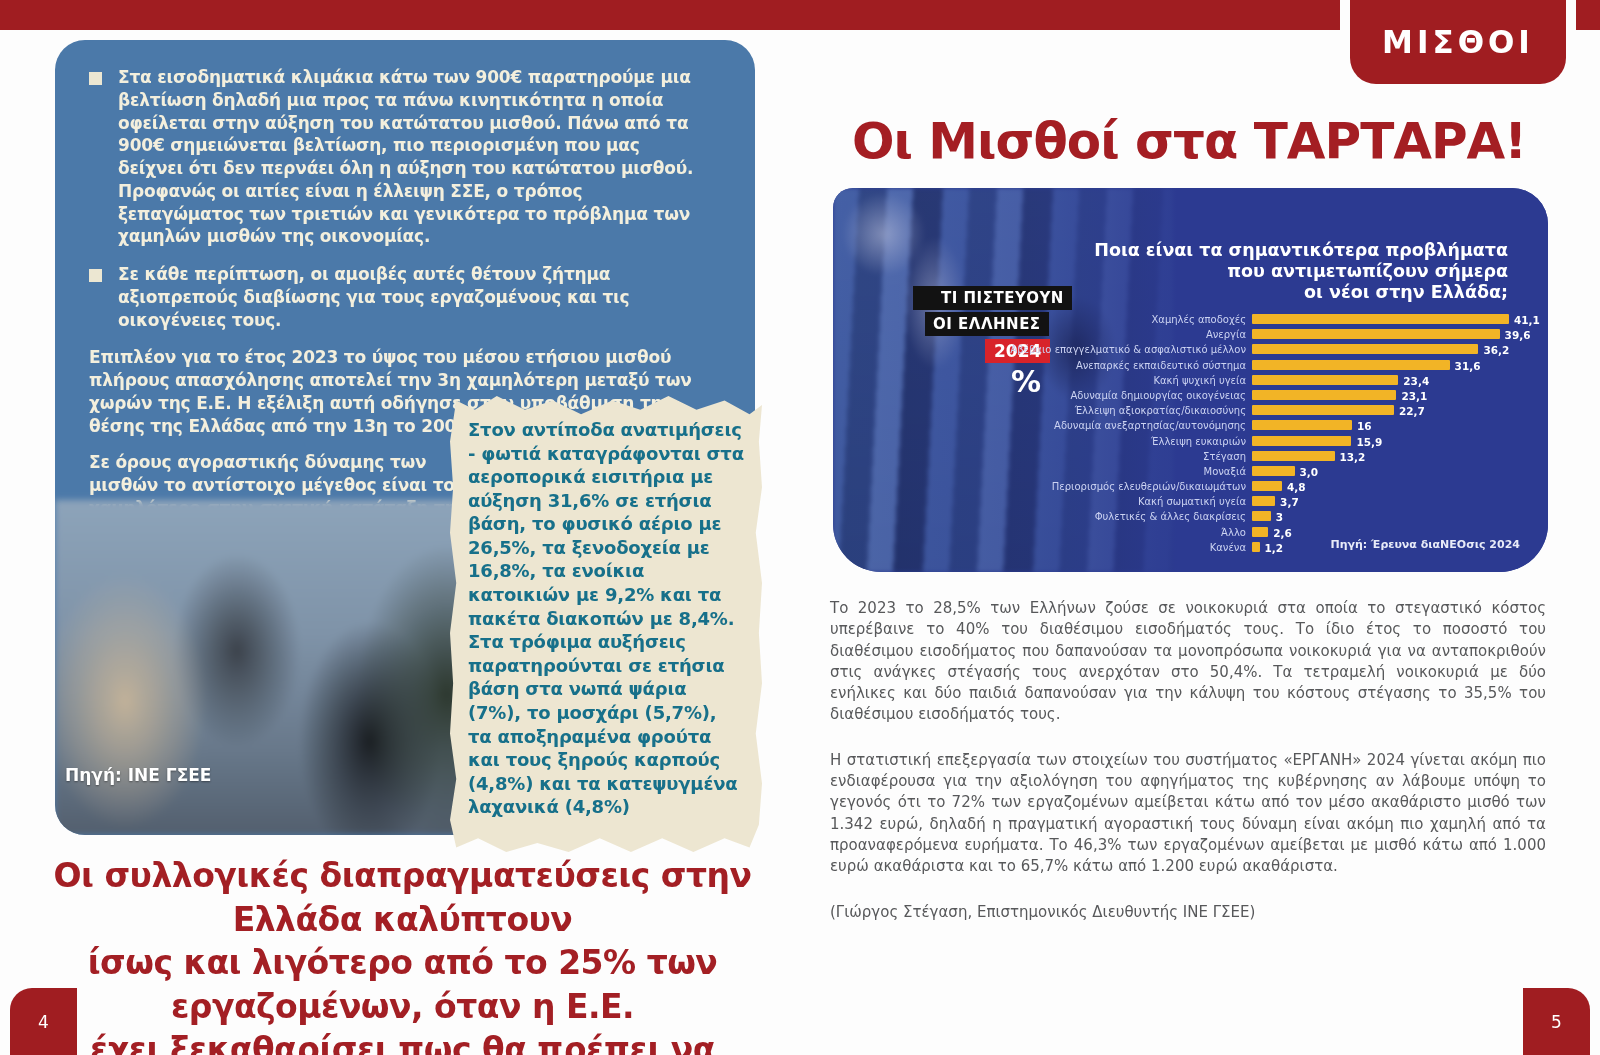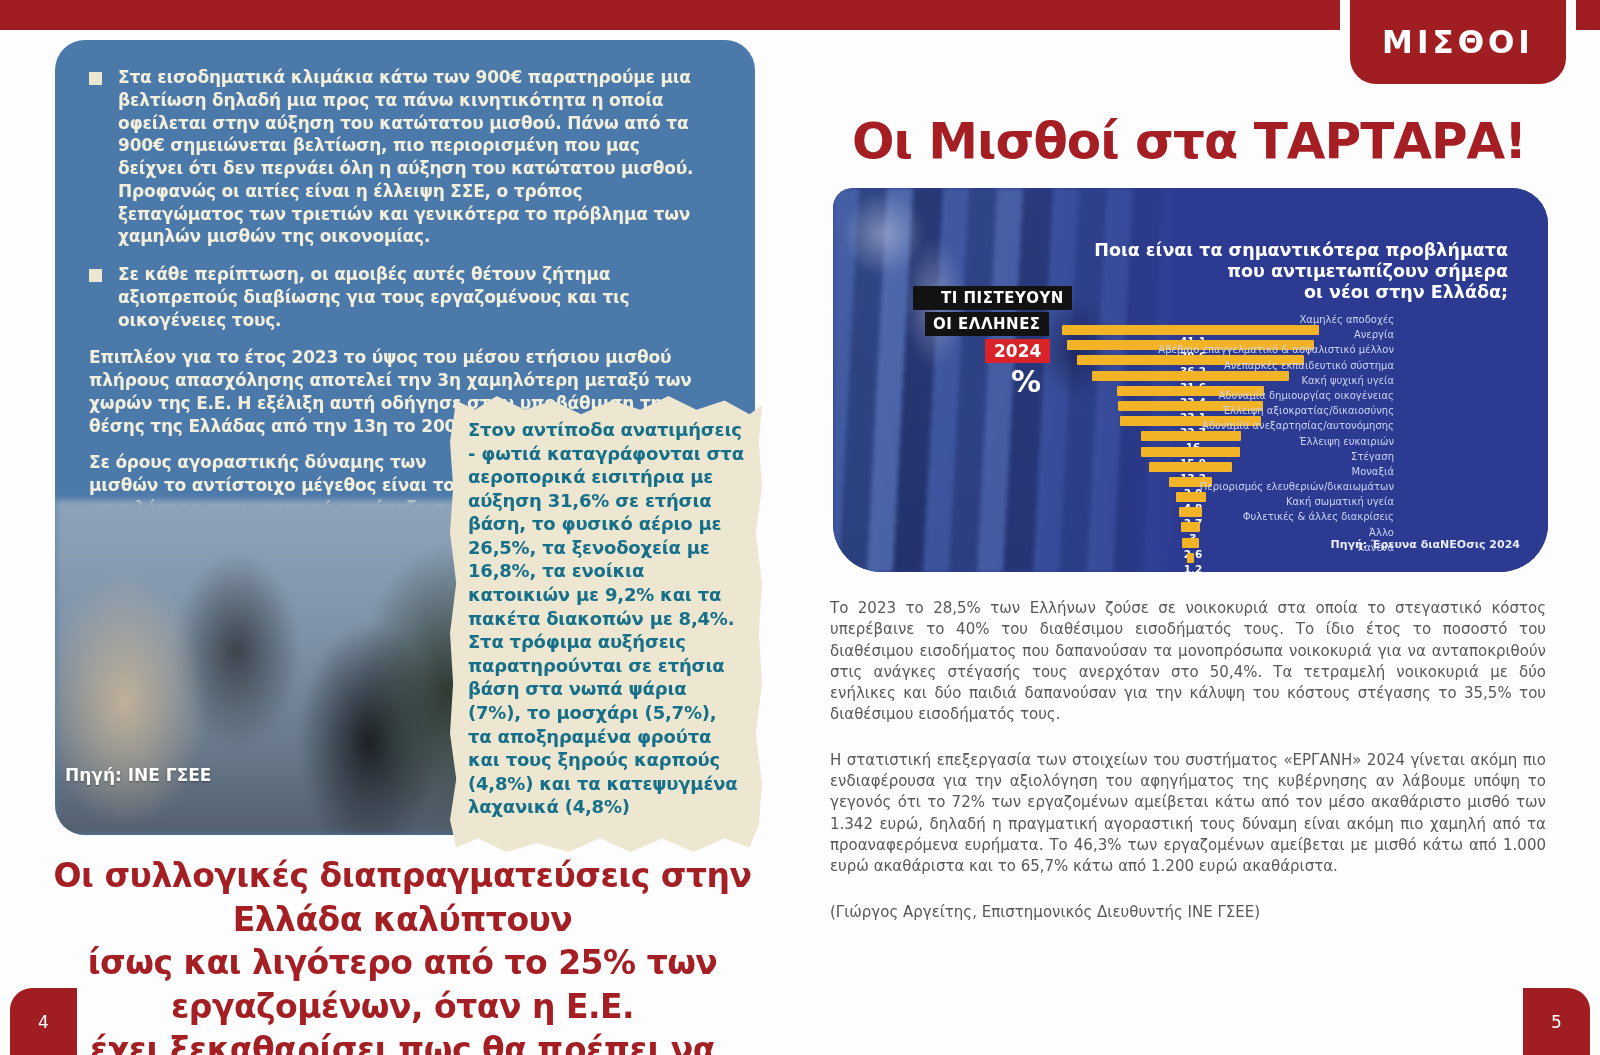--- a/index.html
+++ b/index.html
@@ -61,21 +61,21 @@
     background:linear-gradient(90deg, rgba(44,58,145,0.18) 0%, rgba(44,58,145,0.45) 28%,
                rgba(44,58,145,0.88) 46%, #2c3a91 60%);}
   .tag{position:absolute;background:#121212;color:#fff;font-weight:bold;font-size:15px;
        letter-spacing:0.5px;padding:3px 8px;}
   .tag-year{position:absolute;background:#d8232a;color:#fff;font-weight:bold;font-size:17px;
             padding:2px 9px;}
   .tag-pct{position:absolute;color:#fff;font-weight:bold;font-size:30px;}
   .chart-title{position:absolute;right:40px;top:52px;text-align:right;color:#ffffff;
                font-weight:bold;font-size:17.5px;line-height:1.2;}
   .chart-rows{position:absolute;left:0;top:126px;right:0;}
-  .crow{display:flex;align-items:center;height:15.2px;flex-direction:column;}
+  .crow{display:flex;align-items:flex-start;height:15.2px;}
   .clabel{width:413px;text-align:right;padding-right:6px;color:#ccd3f2;font-size:10px;
           white-space:nowrap;flex:none;}
   .cbar{height:10px;background:#f2b426;border-radius:1px;flex:none;}
   .cval{margin-left:5px;color:#ffffff;font-weight:bold;font-size:10.5px;white-space:nowrap;}
   .chart-source{position:absolute;right:28px;top:350px;color:#e8ebf8;font-weight:bold;font-size:11px;}
 
   .body-text{position:absolute;left:830px;top:598px;width:716px;}
   .body-text p{font-size:15px;color:#57585a;text-align:justify;line-height:1.42;margin:0 0 24px 0;}
 
   
@@ -221,20 +221,20 @@
           <span class="cval">1,2</span>
         </div>
       </div>
 
     <div class="chart-source">Πηγή: Έρευνα διαΝΕΟσις 2024</div>
   </div>
 
   <div class="body-text">
     <p>Το 2023 το 28,5% των Ελλήνων ζούσε σε νοικοκυριά στα οποία το στεγαστικό κόστος υπερέβαινε το 40% του διαθέσιμου εισοδήματός τους. Το ίδιο έτος το ποσοστό του διαθέσιμου εισοδήματος που δαπανούσαν τα μονοπρόσωπα νοικοκυριά για να ανταποκριθούν στις ανάγκες στέγασής τους ανερχόταν στο 50,4%. Τα τετραμελή νοικοκυριά με δύο ενήλικες και δύο παιδιά δαπανούσαν για την κάλυψη του κόστους στέγασης το 35,5% του διαθέσιμου εισοδήματός τους.</p>
     <p>Η στατιστική επεξεργασία των στοιχείων του συστήματος «ΕΡΓΑΝΗ» 2024 γίνεται ακόμη πιο ενδιαφέρουσα για την αξιολόγηση του αφηγήματος της κυβέρνησης αν λάβουμε υπόψη το γεγονός ότι το 72% των εργαζομένων αμείβεται κάτω από τον μέσο ακαθάριστο μισθό των 1.342 ευρώ, δηλαδή η πραγματική αγοραστική τους δύναμη είναι ακόμη πιο χαμηλή από τα προαναφερόμενα ευρήματα. Το 46,3% των εργαζομένων αμείβεται με μισθό κάτω από 1.000 ευρώ ακαθάριστα και το 65,7% κάτω από 1.200 ευρώ ακαθάριστα.</p>
-    <p>(Γιώργος Αργείτης, Επιστημονικός Διευθυντής ΙΝΕ ΓΣΕΕ)</p>
+    <p>(Γιώργος Στέγαση, Επιστημονικός Διευθυντής ΙΝΕ ΓΣΕΕ)</p>
   </div>
 
   <div class="pagetab right">
     <span>5</span>
   </div>
 
 </div>
 
 </body></html>

